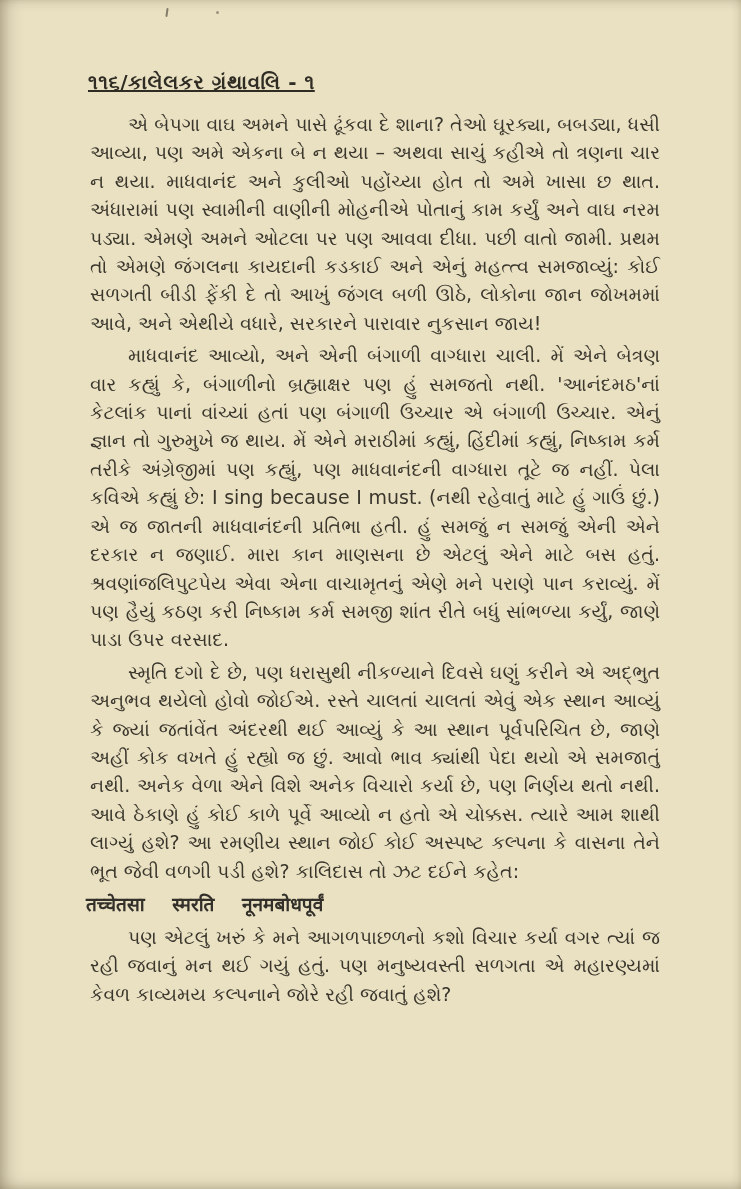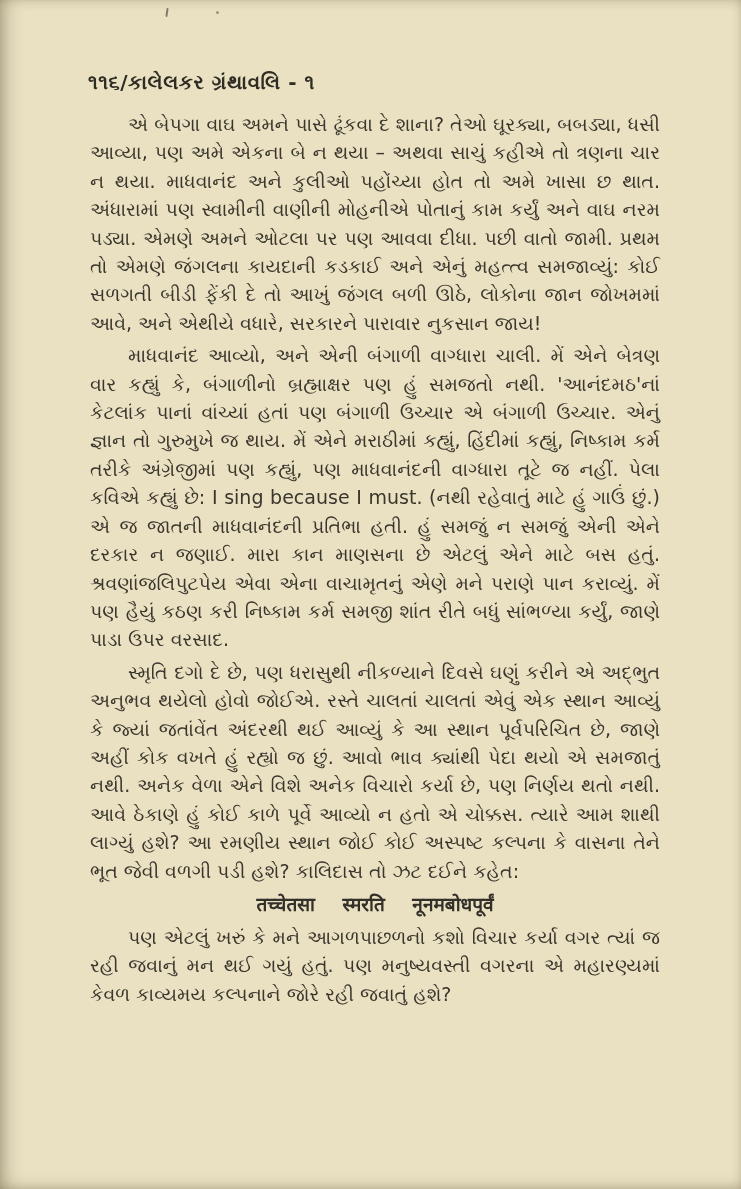--- a/index.html
+++ b/index.html
@@ -49,38 +49,38 @@
     opacity: 0.7;
   }
   .running-head {
     position: absolute;
     top: 70px;
     left: 88px;
     font-size: 20px;
     font-weight: bold;
     letter-spacing: 0.5px;
     color: #2f2c24;
+    text-decoration: underline;
   }
   .text-block {
     position: absolute;
     top: 106px;
     left: 86px;
     width: 578px;
     font-size: 19px;
     line-height: 28.4px;
     text-align: justify;
     color: #3a362c;
   }
   .para {
     margin: 4px;
     text-indent: 38px;
   }
   .verse {
     margin: 2px 0 2px 0;
-    text-align: center;
     font-weight: bold;
     color: #33302a;
   }
   .verse-line {
     display: block;
     word-spacing: 1.1em;
     line-height: 30px;
   }
 </style>
 </head>
@@ -99,17 +99,17 @@
 
     <p class="para">માધવાનંદ આવ્યો, અને એની બંગાળી વાગ્ધારા ચાલી. મેં એને બેત્રણ વાર કહ્યું કે, બંગાળીનો બ્રહ્માક્ષર પણ હું સમજતો નથી. 'આનંદમઠ'નાં કેટલાંક પાનાં વાંચ્યાં હતાં પણ બંગાળી ઉચ્ચાર એ બંગાળી ઉચ્ચાર. એનું જ્ઞાન તો ગુરુમુખે જ થાય. મેં એને મરાઠીમાં કહ્યું, હિંદીમાં કહ્યું, નિષ્કામ કર્મ તરીકે અંગ્રેજીમાં પણ કહ્યું, પણ માધવાનંદની વાગ્ધારા તૂટે જ નહીં. પેલા કવિએ કહ્યું છે: I sing because I must. (નથી રહેવાતું માટે હું ગાઉં છું.) એ જ જાતની માધવાનંદની પ્રતિભા હતી. હું સમજું ન સમજું એની એને દરકાર ન જણાઈ. મારા કાન માણસના છે એટલું એને માટે બસ હતું. શ્રવણાંજલિપુટપેય એવા એના વાચામૃતનું એણે મને પરાણે પાન કરાવ્યું. મેં પણ હૈયું કઠણ કરી નિષ્કામ કર્મ સમજી શાંત રીતે બધું સાંભળ્યા કર્યું, જાણે પાડા ઉપર વરસાદ.</p>
 
 
     <p class="para">સ્મૃતિ દગો દે છે, પણ ધરાસુથી નીકળ્યાને દિવસે ઘણું કરીને એ અદ્ભુત અનુભવ થયેલો હોવો જોઈએ. રસ્તે ચાલતાં ચાલતાં એવું એક સ્થાન આવ્યું કે જ્યાં જતાંવેંત અંદરથી થઈ આવ્યું કે આ સ્થાન પૂર્વપરિચિત છે, જાણે અહીં કોક વખતે હું રહ્યો જ છું. આવો ભાવ ક્યાંથી પેદા થયો એ સમજાતું નથી. અનેક વેળા એને વિશે અનેક વિચારો કર્યા છે, પણ નિર્ણય થતો નથી. આવે ઠેકાણે હું કોઈ કાળે પૂર્વે આવ્યો ન હતો એ ચોક્કસ. ત્યારે આમ શાથી લાગ્યું હશે? આ રમણીય સ્થાન જોઈ કોઈ અસ્પષ્ટ કલ્પના કે વાસના તેને ભૂત જેવી વળગી પડી હશે? કાલિદાસ તો ઝટ દઈને કહેત:</p>
 
     <div class="verse">
       <span class="verse-line">तच्चेतसा स्मरति नूनमबोधपूर्वं</span>
     </div>
 
-    <p class="para">પણ એટલું ખરું કે મને આગળપાછળનો કશો વિચાર કર્યા વગર ત્યાં જ રહી જવાનું મન થઈ ગયું હતું. પણ મનુષ્યવસ્તી વગરના એ મહારણ્યમાં કેવળ કાવ્યમય કલ્પનાને જોરે રહી જવાતું હશે?</p>
+    <p class="para">પણ એટલું ખરું કે મને આગળપાછળનો કશો વિચાર કર્યા વગર ત્યાં જ રહી જવાનું મન થઈ ગયું હતું. પણ મનુષ્યવસ્તી સળગતા એ મહારણ્યમાં કેવળ કાવ્યમય કલ્પનાને જોરે રહી જવાતું હશે?</p>
 
   </div>
 
 </div>
 
 </body></html>

